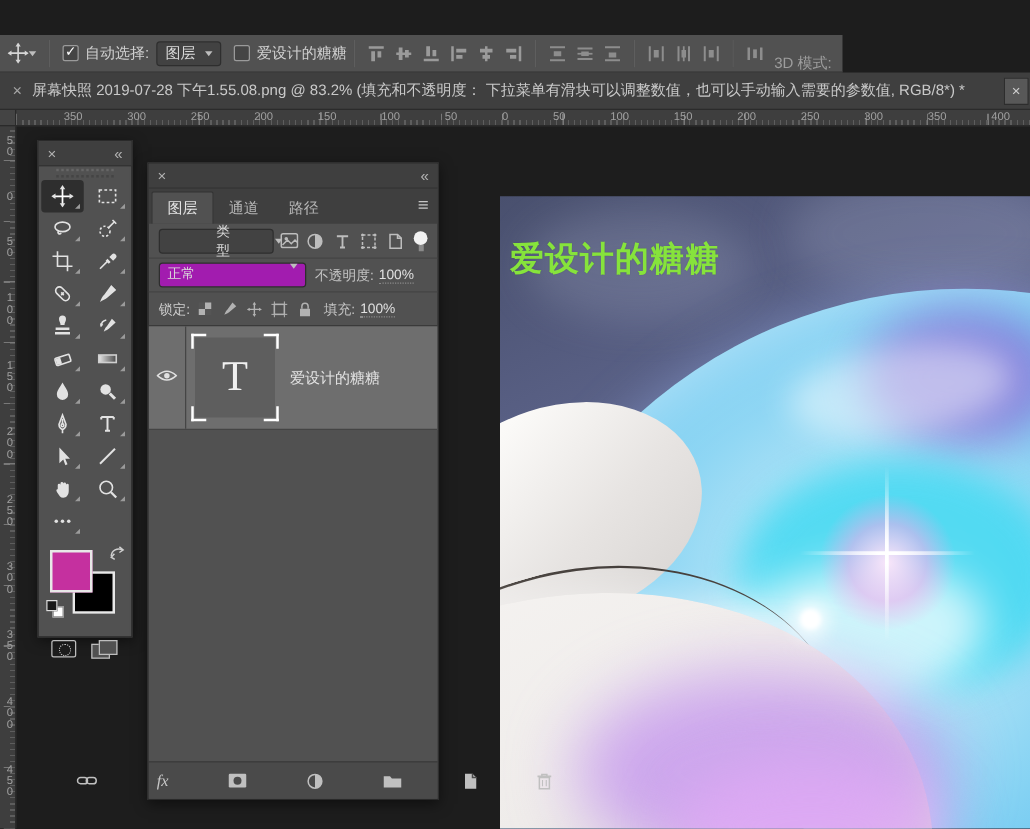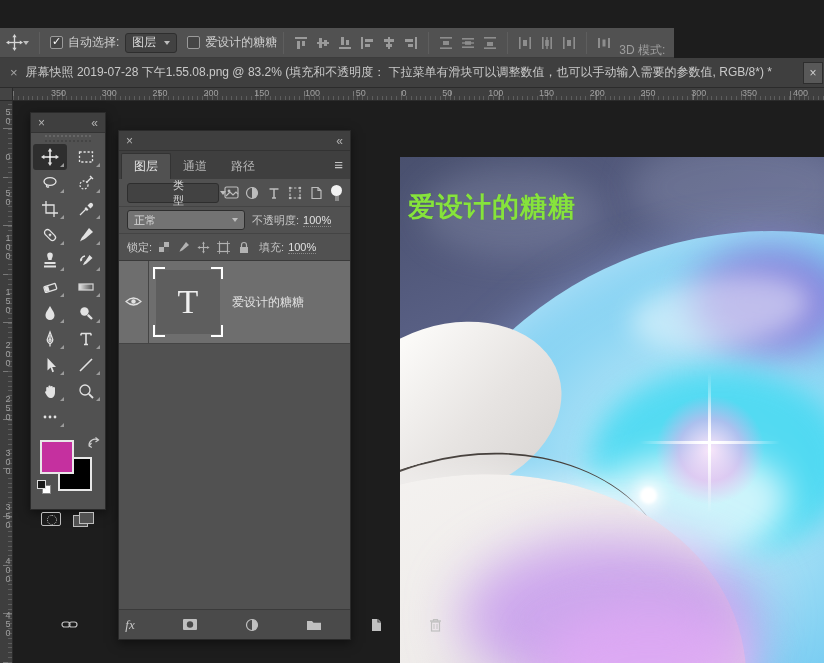--- a/index.html
+++ b/index.html
@@ -111,21 +111,21 @@
   .search-dd{width:92px;height:20px;background:#424242;border:1px solid #2e2e2e;border-radius:3px;display:flex;align-items:center;padding:0 5px;color:#dadada;gap:36px;}
   .search-dd svg{margin-right:4px;}
   .search-dd .dd-arrow{margin-left:auto;width:0;height:0;border-left:3.5px solid transparent;border-right:3.5px solid transparent;border-top:4px solid #bdbdbd;}
   .fbtn{width:20px;height:18px;display:flex;align-items:center;justify-content:center;margin-left:3px;}
   .fbtn svg{stroke:#bdbdbd;fill:none;stroke-width:1.2;}
   .fbtn .fill{fill:#bdbdbd;stroke:none;}
   .fswitch{margin-left:5px;width:13px;height:18px;position:relative;}
   .fswitch::before{content:"";position:absolute;left:1px;top:1px;width:11px;height:11px;border-radius:50%;background:#f2f2f2;}
   .fswitch::after{content:"";position:absolute;left:4.5px;top:12px;width:4px;height:5px;background:#8a8a8a;}
   .lp-blend{height:27px;border-bottom:1px solid #444;}
-  .blend-dd{width:118px;height:20px;background:#737373;border:1px solid #2e2e2e;border-radius:3px;display:flex;align-items:center;padding:0 6px;color:#dadada;}
+  .blend-dd{width:118px;height:20px;background:#a21caf;border:1px solid #2e2e2e;border-radius:3px;display:flex;padding:0 6px;color:#dadada;}
   .blend-dd .dd-arrow{margin-left:auto;width:0;height:0;border-left:3.5px solid transparent;border-right:3.5px solid transparent;border-top:4px solid #bdbdbd;}
   .lp-opacity-label{margin-left:7px;color:#c4c4c4;}
   .lp-value{margin-left:4px;color:#e0e0e0;border-bottom:1px dotted #8a8a8a;}
   .lp-lock{height:27px;border-bottom:1px solid #3a3a3a;}
   .lockbtn{width:17px;height:16px;display:flex;align-items:center;justify-content:center;margin-left:3px;}
   .lockbtn svg{stroke:#b2b2b2;fill:none;stroke-width:1.2;}
   .lockbtn .fill{fill:#b2b2b2;stroke:none;}
   .checker{width:10px;height:10px;background:conic-gradient(#b2b2b2 0 25%,#555 0 50%,#b2b2b2 0 75%,#555 0);}
   .lp-list{flex:1;background:#515151;overflow:hidden;}
   .layer-row{height:83px;display:flex;align-items:center;border-bottom:1px solid #444;position:relative;}

